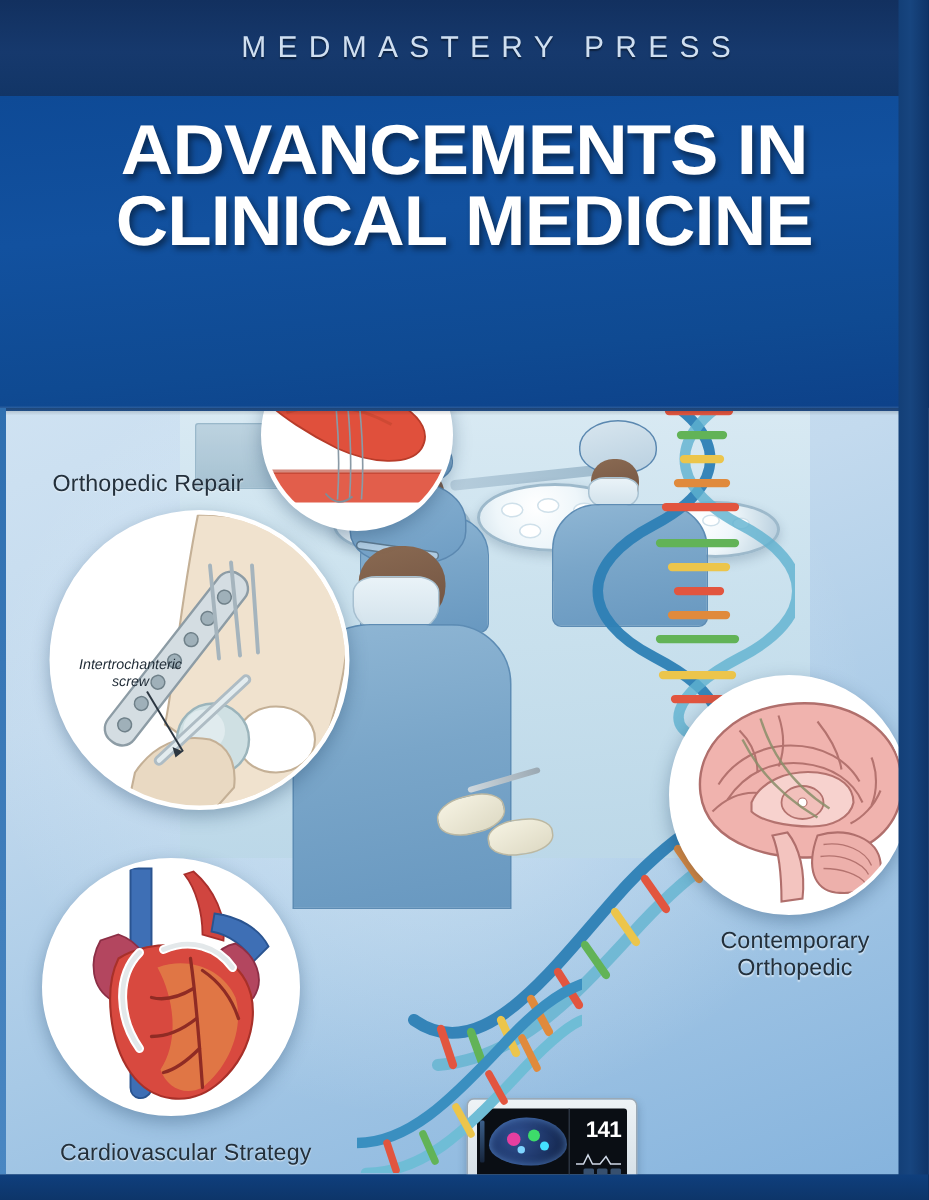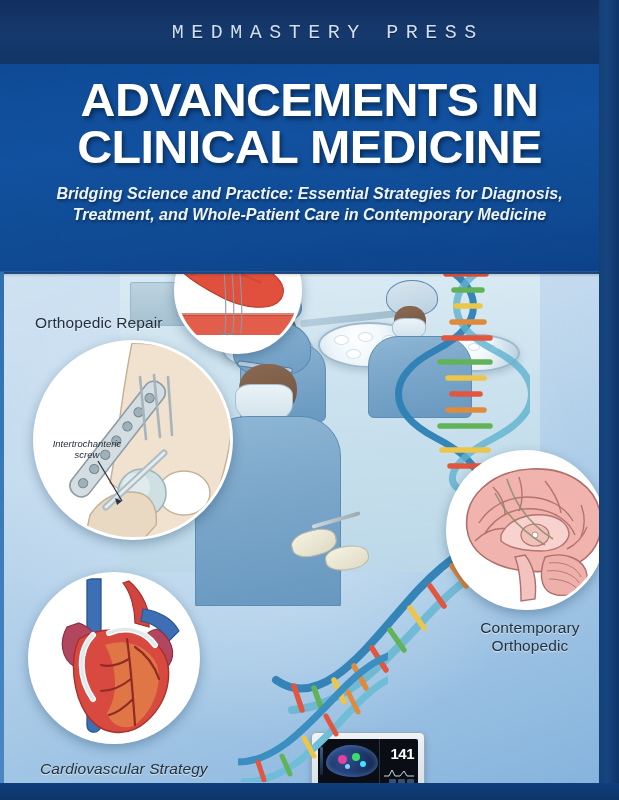--- a/index.html
+++ b/index.html
@@ -26,21 +26,21 @@
     left: 0; top: 0;
     width: 619px;
     height: 64px;
     background: linear-gradient(180deg, #12305f 0%, #16396d 55%, #123566 100%);
     display: flex;
     align-items: center;
     justify-content: center;
     z-index: 6;
   }
   .publisher-text {
-    font-family: Liberation Mono, monospace;
+    font-family: Liberation Sans, sans-serif;
     font-size: 20px;
     letter-spacing: 7.5px;
     color: #cfdff1;
     text-indent: 7.5px;
     white-space: nowrap;
     text-shadow: 0 1px 1px rgba(0,0,0,0.45);
     margin-left: 29px;
   }
 
   
@@ -228,21 +228,21 @@
     font-family:"Liberation Sans", sans-serif;
     font-size:15.5px;
     font-weight:normal;
     color:#23303c;
     letter-spacing:0.1px;
     line-height:1.18;
     text-shadow: 0 1px 1px rgba(255,255,255,0.65);
     z-index: 30;
   }
   .label-ortho{ left:35px; top:42px; }
-  .label-cardio{ left:40px; top:488px;font-style:italic; }
+  .label-cardio{ left:40px; top:488px; }
   .label-neuro{ left:470px; top:347px; text-align:center; width:120px;}
   .inner-label{
     position:absolute;
     font-family:"Liberation Sans", sans-serif;
     font-size:9.5px;
     color:#1e2a35;
     line-height:1.12;
     text-align:center;
     z-index: 12;
   }
@@ -299,24 +299,20 @@
 <div class="cover">
 
   <div class="publisher-band">
     <div class="publisher-text">MEDMASTERY PRESS</div>
   </div>
 
   <div class="title-band">
     <div class="book-title">
       <span class="tl">ADVANCEMENTS IN</span>
       <span class="tl">CLINICAL MEDICINE</span>
-    </div>
-    <div class="book-subtitle">
-      <span class="sl">Bridging Science and Practice: Essential Strategies for Diagnosis,</span>
-      <span class="sl">Treatment, and Whole-Patient Care in Contemporary Medicine</span>
     </div>
   </div>
 
   <div class="art-area">
 
     <div class="or-wall"></div>
     <div class="wall-panel" style="left:130px; top:10px; width:62px; height:44px;"></div>
     <div class="wall-panel" style="left:198px; top:8px; width:72px; height:48px;"></div>
 
     <div class="lamp-arm" style="left:300px; top:42px; width:120px; height:7px; transform:rotate(-6deg);"></div>

